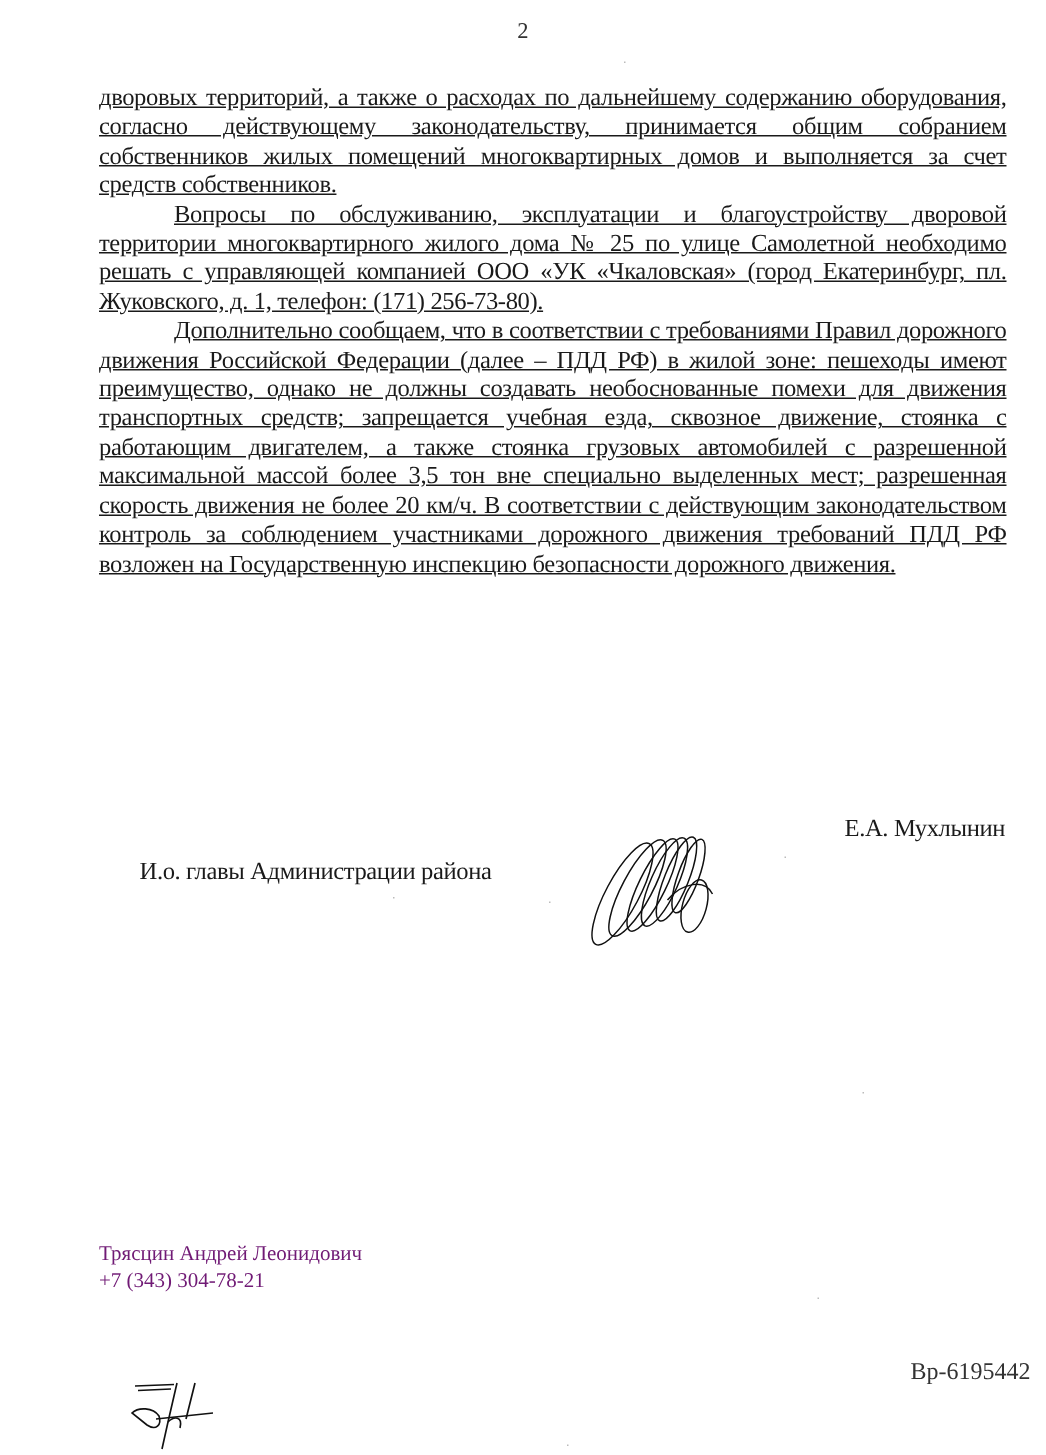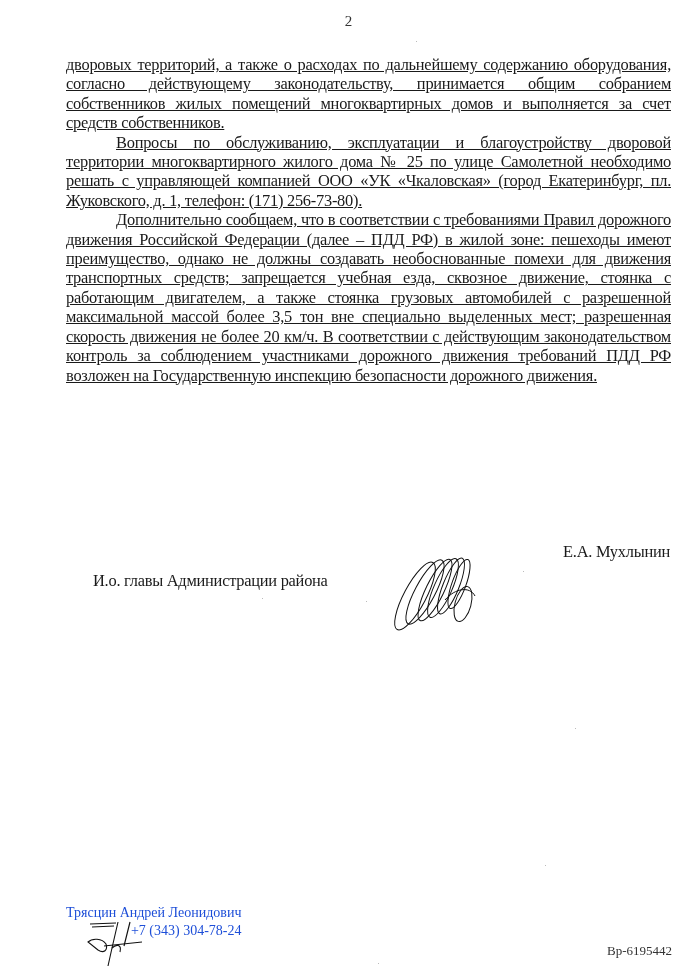--- a/index.html
+++ b/index.html
@@ -19,25 +19,25 @@
     .para { margin: 0; text-align: justify; text-align-last: left; text-decoration: underline; }
     .para.indent { text-indent: 50px; }
     .sig-title {
       position: absolute; left: 66px; top: 571px; font-size: 16.4px; letter-spacing: -0.25px; margin-left: 27px;
     }
     .sig-name {
       position: absolute; right: 27px; top: 542px; font-size: 16.4px; letter-spacing: -0.25px;
     }
     .signature { position: absolute; left: 385px; top: 548px; width: 110px; height: 88px; }
     .contact {
-      position: absolute; left: 66px; top: 904px; font-size: 14px; line-height: 18px; color: #1d4ed8; text-align: right;
+      position: absolute; left: 66px; top: 828px; font-size: 14px; line-height: 18px; color: #701a75;
     }
     .initials-sig { position: absolute; left: 82px; top: 918px; width: 72px; height: 50px; }
     .doc-ref {
-      position: absolute; left: 607px; top: 906px; font-size: 13px; color: #333; margin-top: 37px;
+      position: absolute; left: 607px; top: 906px; font-size: 16px; color: #333;
     }
     .speck { position: absolute; width: 1px; height: 1px; background: #bbb; }
   </style>
 </head>
 <body>
 
 <div class="page-number">2</div>
 
 <div class="body-text">
   <p class="para">дворовых территорий, а также о расходах по дальнейшему содержанию оборудования, согласно действующему законодательству, принимается общим собранием собственников жилых помещений многоквартирных домов и выполняется за счет средств собственников.</p>
@@ -55,21 +55,21 @@
   <ellipse cx="66" cy="38" rx="8" ry="30" transform="rotate(22 66 38)"></ellipse>
   <ellipse cx="74" cy="36" rx="7" ry="26" transform="rotate(20 74 36)"></ellipse>
   <ellipse cx="78" cy="56" rx="8" ry="18" transform="rotate(15 78 56)"></ellipse>
   <path d="M60 52 C 70 40, 85 38, 90 48"></path>
 </svg>
 
 <div class="sig-name">Е.А. Мухлынин</div>
 
 <div class="contact">
   <div>Трясцин Андрей Леонидович</div>
-  <div>+7 (343) 304-78-24</div>
+  <div>+7 (343) 304-78-21</div>
 </div>
 
 <svg class="initials-sig" viewBox="0 0 72 50" fill="none" stroke="#111" stroke-width="1.1">
   <path d="M8 6 L 34 5"></path>
   <path d="M10 9 L 32 8"></path>
   <path d="M36 4 L 30 30 L 26 48"></path>
   <path d="M48 4 L 42 28"></path>
   <path d="M6 24 C 10 20, 20 20, 24 26 C 26 32, 22 36, 16 32 Z"></path>
   <path d="M22 28 L 60 24"></path>
   <path d="M30 30 C 34 26, 40 26, 38 34"></path>

